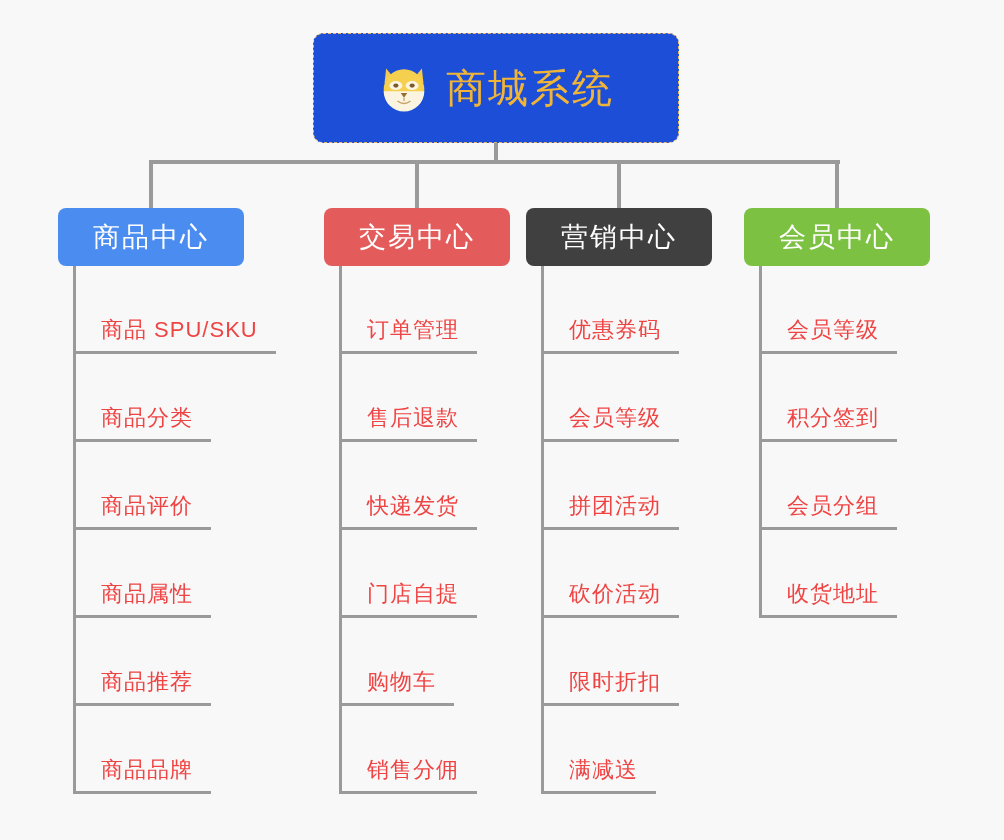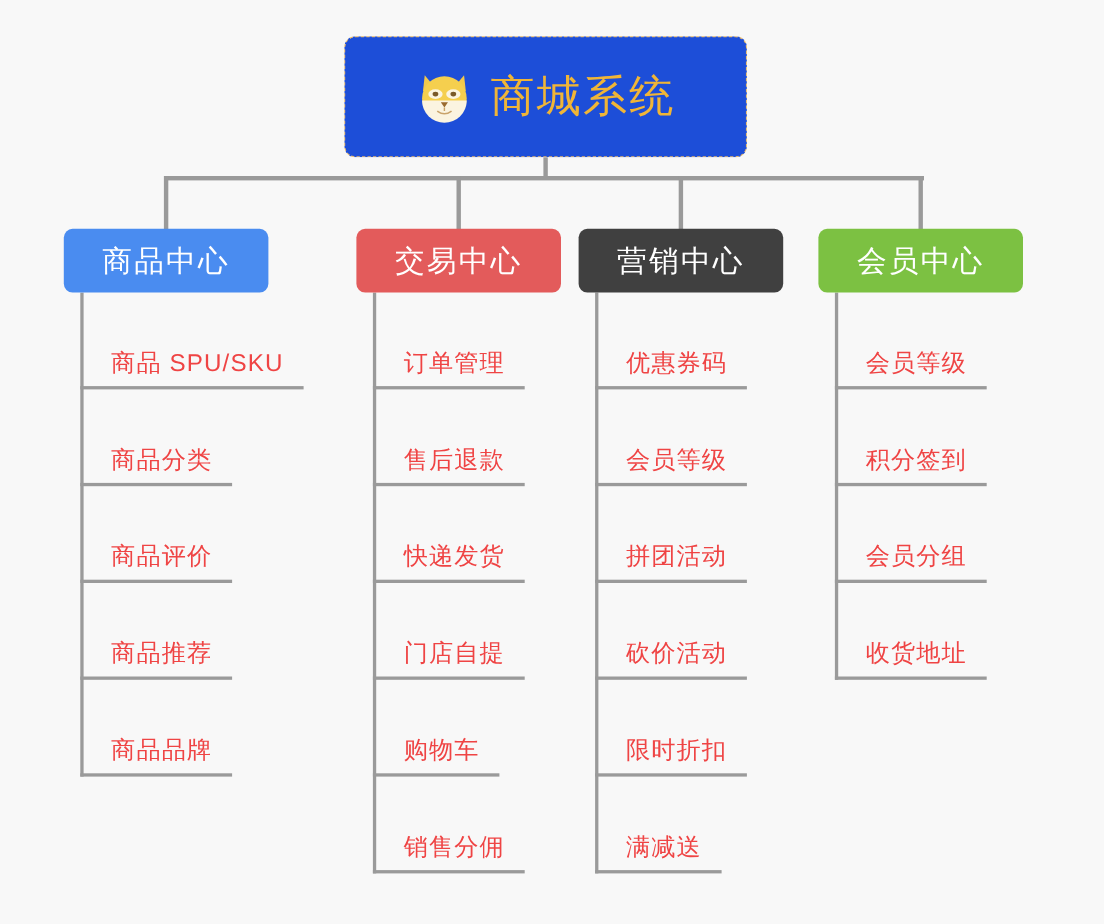--- a/index.html
+++ b/index.html
@@ -182,20 +182,23 @@
       <div class="leaf">
           <span class="leaf-label">商品 SPU/SKU</span>
         </div>
       <div class="leaf">
           <span class="leaf-label">商品分类</span>
         </div>
       <div class="leaf">
           <span class="leaf-label">商品评价</span>
         </div>
       <div class="leaf">
+          <span class="leaf-label">商品属性</span>
+        </div>
+      <div class="leaf">
           <span class="leaf-label">商品推荐</span>
         </div>
       <div class="leaf">
           <span class="leaf-label">商品品牌</span>
         </div>
     </div>
   </div>
 
   <div class="column" id="col-1">
     <div class="col-drop"></div>

